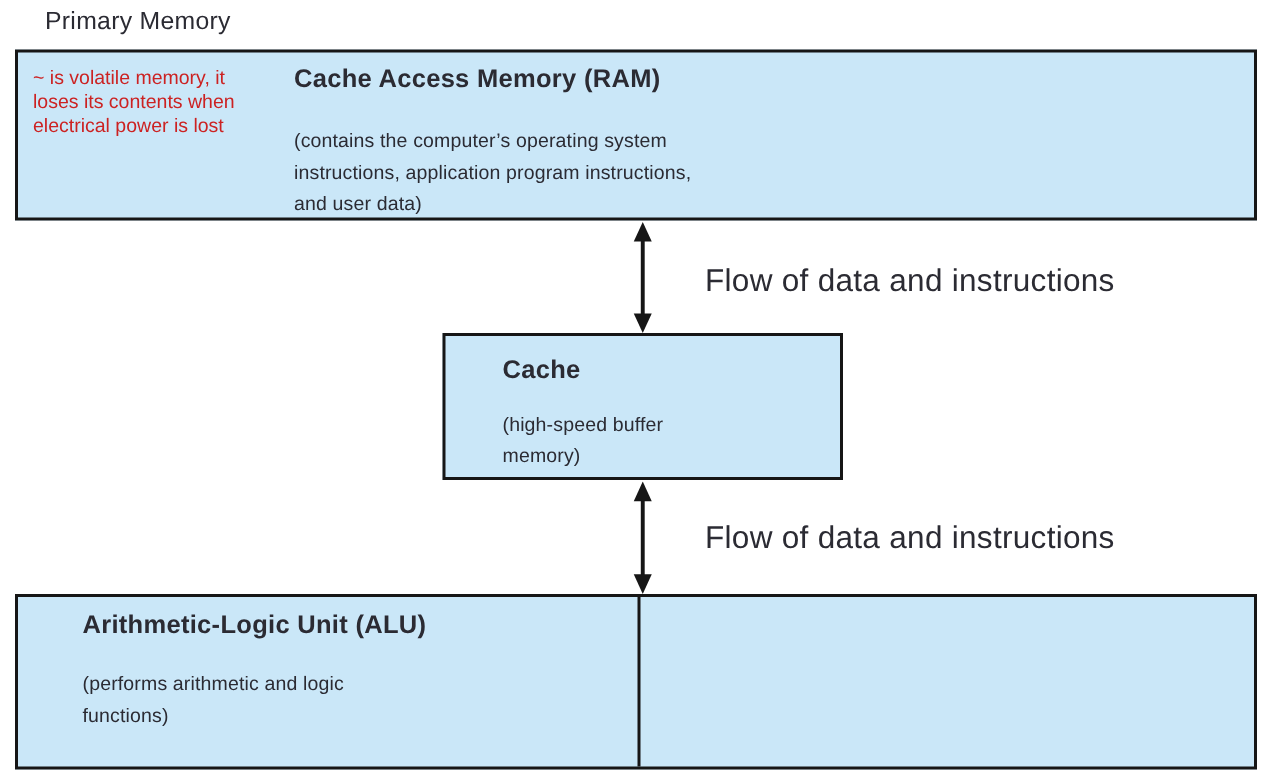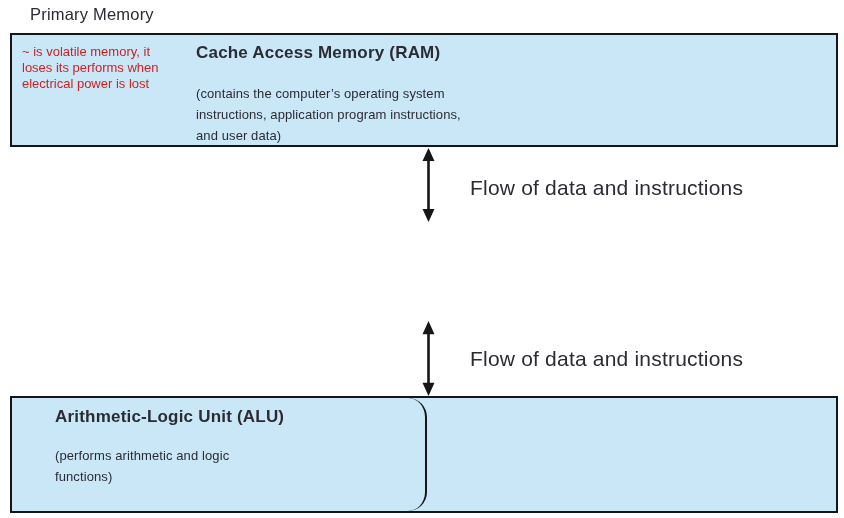--- a/index.html
+++ b/index.html
@@ -60,21 +60,21 @@
     white-space: pre-line;
   }
   .ram-content { position: absolute; left: 184px; top: 7px; }
   .ram-content .box-desc { margin-top: 20px; }
   
   .cache-box { left: 295px; top: 222px; width: 267px; height: 98px; }
   .cache-content { position: absolute; left: 38px; top: 12px; }
   .cache-content .box-desc { margin-top: 15px; }
   
   .cpu-box { left: 10px; top: 396px; width: 828px; height: 117px; display: flex; }
-  .cpu-col { position: relative; height: 100%; border-radius: 19px; }
+  .cpu-col { position: relative; height: 100%; }
   .cpu-col-alu { width: 415px; border-right: 2px solid var(--box-border); }
   .cpu-col-cu  { flex: 1; }
   .alu-content { position: absolute; left: 43px; top: 8px; }
   .cu-content  { position: absolute; left: 38px; top: 8px; }
   .alu-content .box-desc, .cu-content .box-desc { margin-top: 18px; }
   
   .flow-arrow { position: absolute; left: 418px; width: 21px; }
   .flow-arrow-top { top: 148px; height: 74px; }
   .flow-arrow-bottom { top: 321px; height: 75px; }
   .flow-arrow svg { display: block; width: 100%; height: 100%; }
@@ -93,39 +93,46 @@
 </style>
 </head>
 <body>
 
 <div class="stage">
 
   <div class="section-label primary-memory-label">Primary Memory</div>
 
   <div class="box ram-box">
     <div class="ram-annotation">~ is volatile memory, it
-loses its performs when
+loses its contents when
 electrical power is lost</div>
     <div class="ram-content">
       <div class="box-title">Cache Access Memory (RAM)</div>
       <div class="box-desc">(contains the computer’s operating system
 instructions, application program instructions,
 and user data)</div>
     </div>
   </div>
 
   <div class="flow-arrow flow-arrow-top">
     <svg viewBox="0 0 21 74" preserveAspectRatio="none" aria-hidden="true">
       <line x1="10.5" y1="9" x2="10.5" y2="65" stroke="#161616" stroke-width="2.6"></line>
       <polygon points="10.5,0 4.5,13 16.5,13" fill="#161616"></polygon>
       <polygon points="10.5,74 4.5,61 16.5,61" fill="#161616"></polygon>
     </svg>
   </div>
   <div class="flow-label flow-label-top">Flow of data and instructions</div>
 
+  <div class="box cache-box">
+    <div class="cache-content">
+      <div class="box-title">Cache</div>
+      <div class="box-desc">(high-speed buffer
+memory)</div>
+    </div>
+  </div>
 
   <div class="flow-arrow flow-arrow-bottom">
     <svg viewBox="0 0 21 74" preserveAspectRatio="none" aria-hidden="true">
       <line x1="10.5" y1="9" x2="10.5" y2="65" stroke="#161616" stroke-width="2.6"></line>
       <polygon points="10.5,0 4.5,13 16.5,13" fill="#161616"></polygon>
       <polygon points="10.5,74 4.5,61 16.5,61" fill="#161616"></polygon>
     </svg>
   </div>
   <div class="flow-label flow-label-bottom">Flow of data and instructions</div>
 

